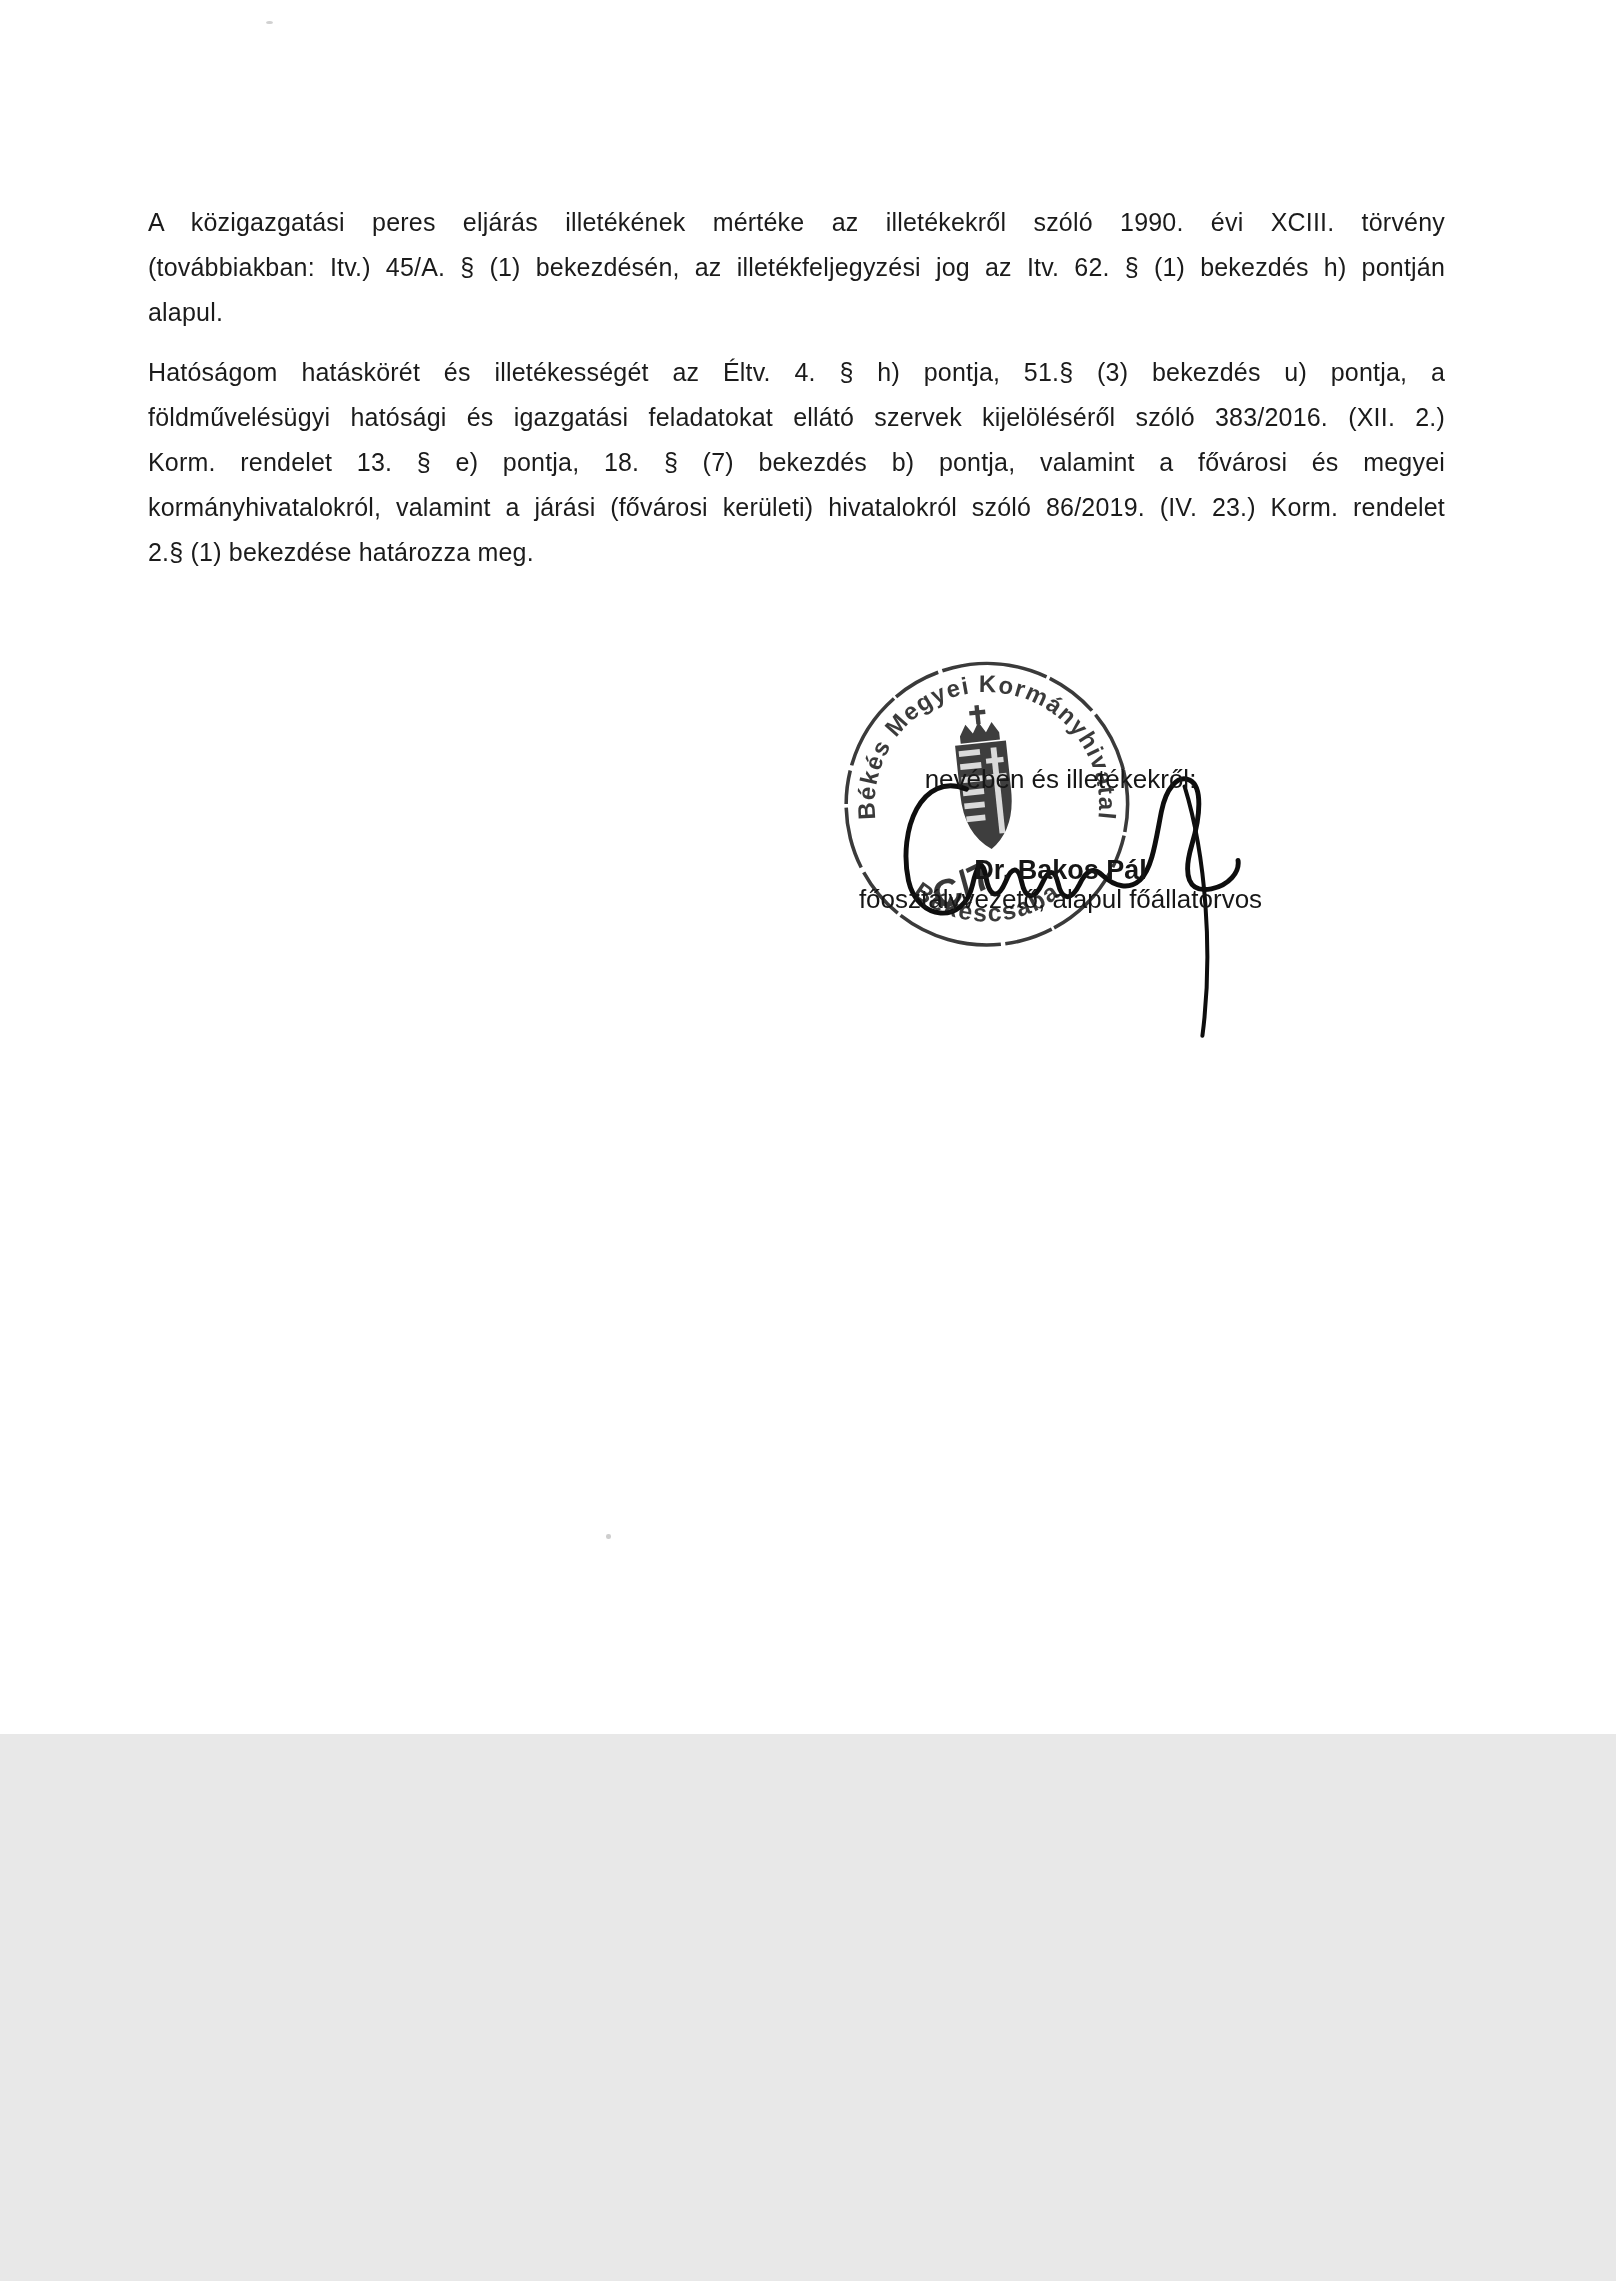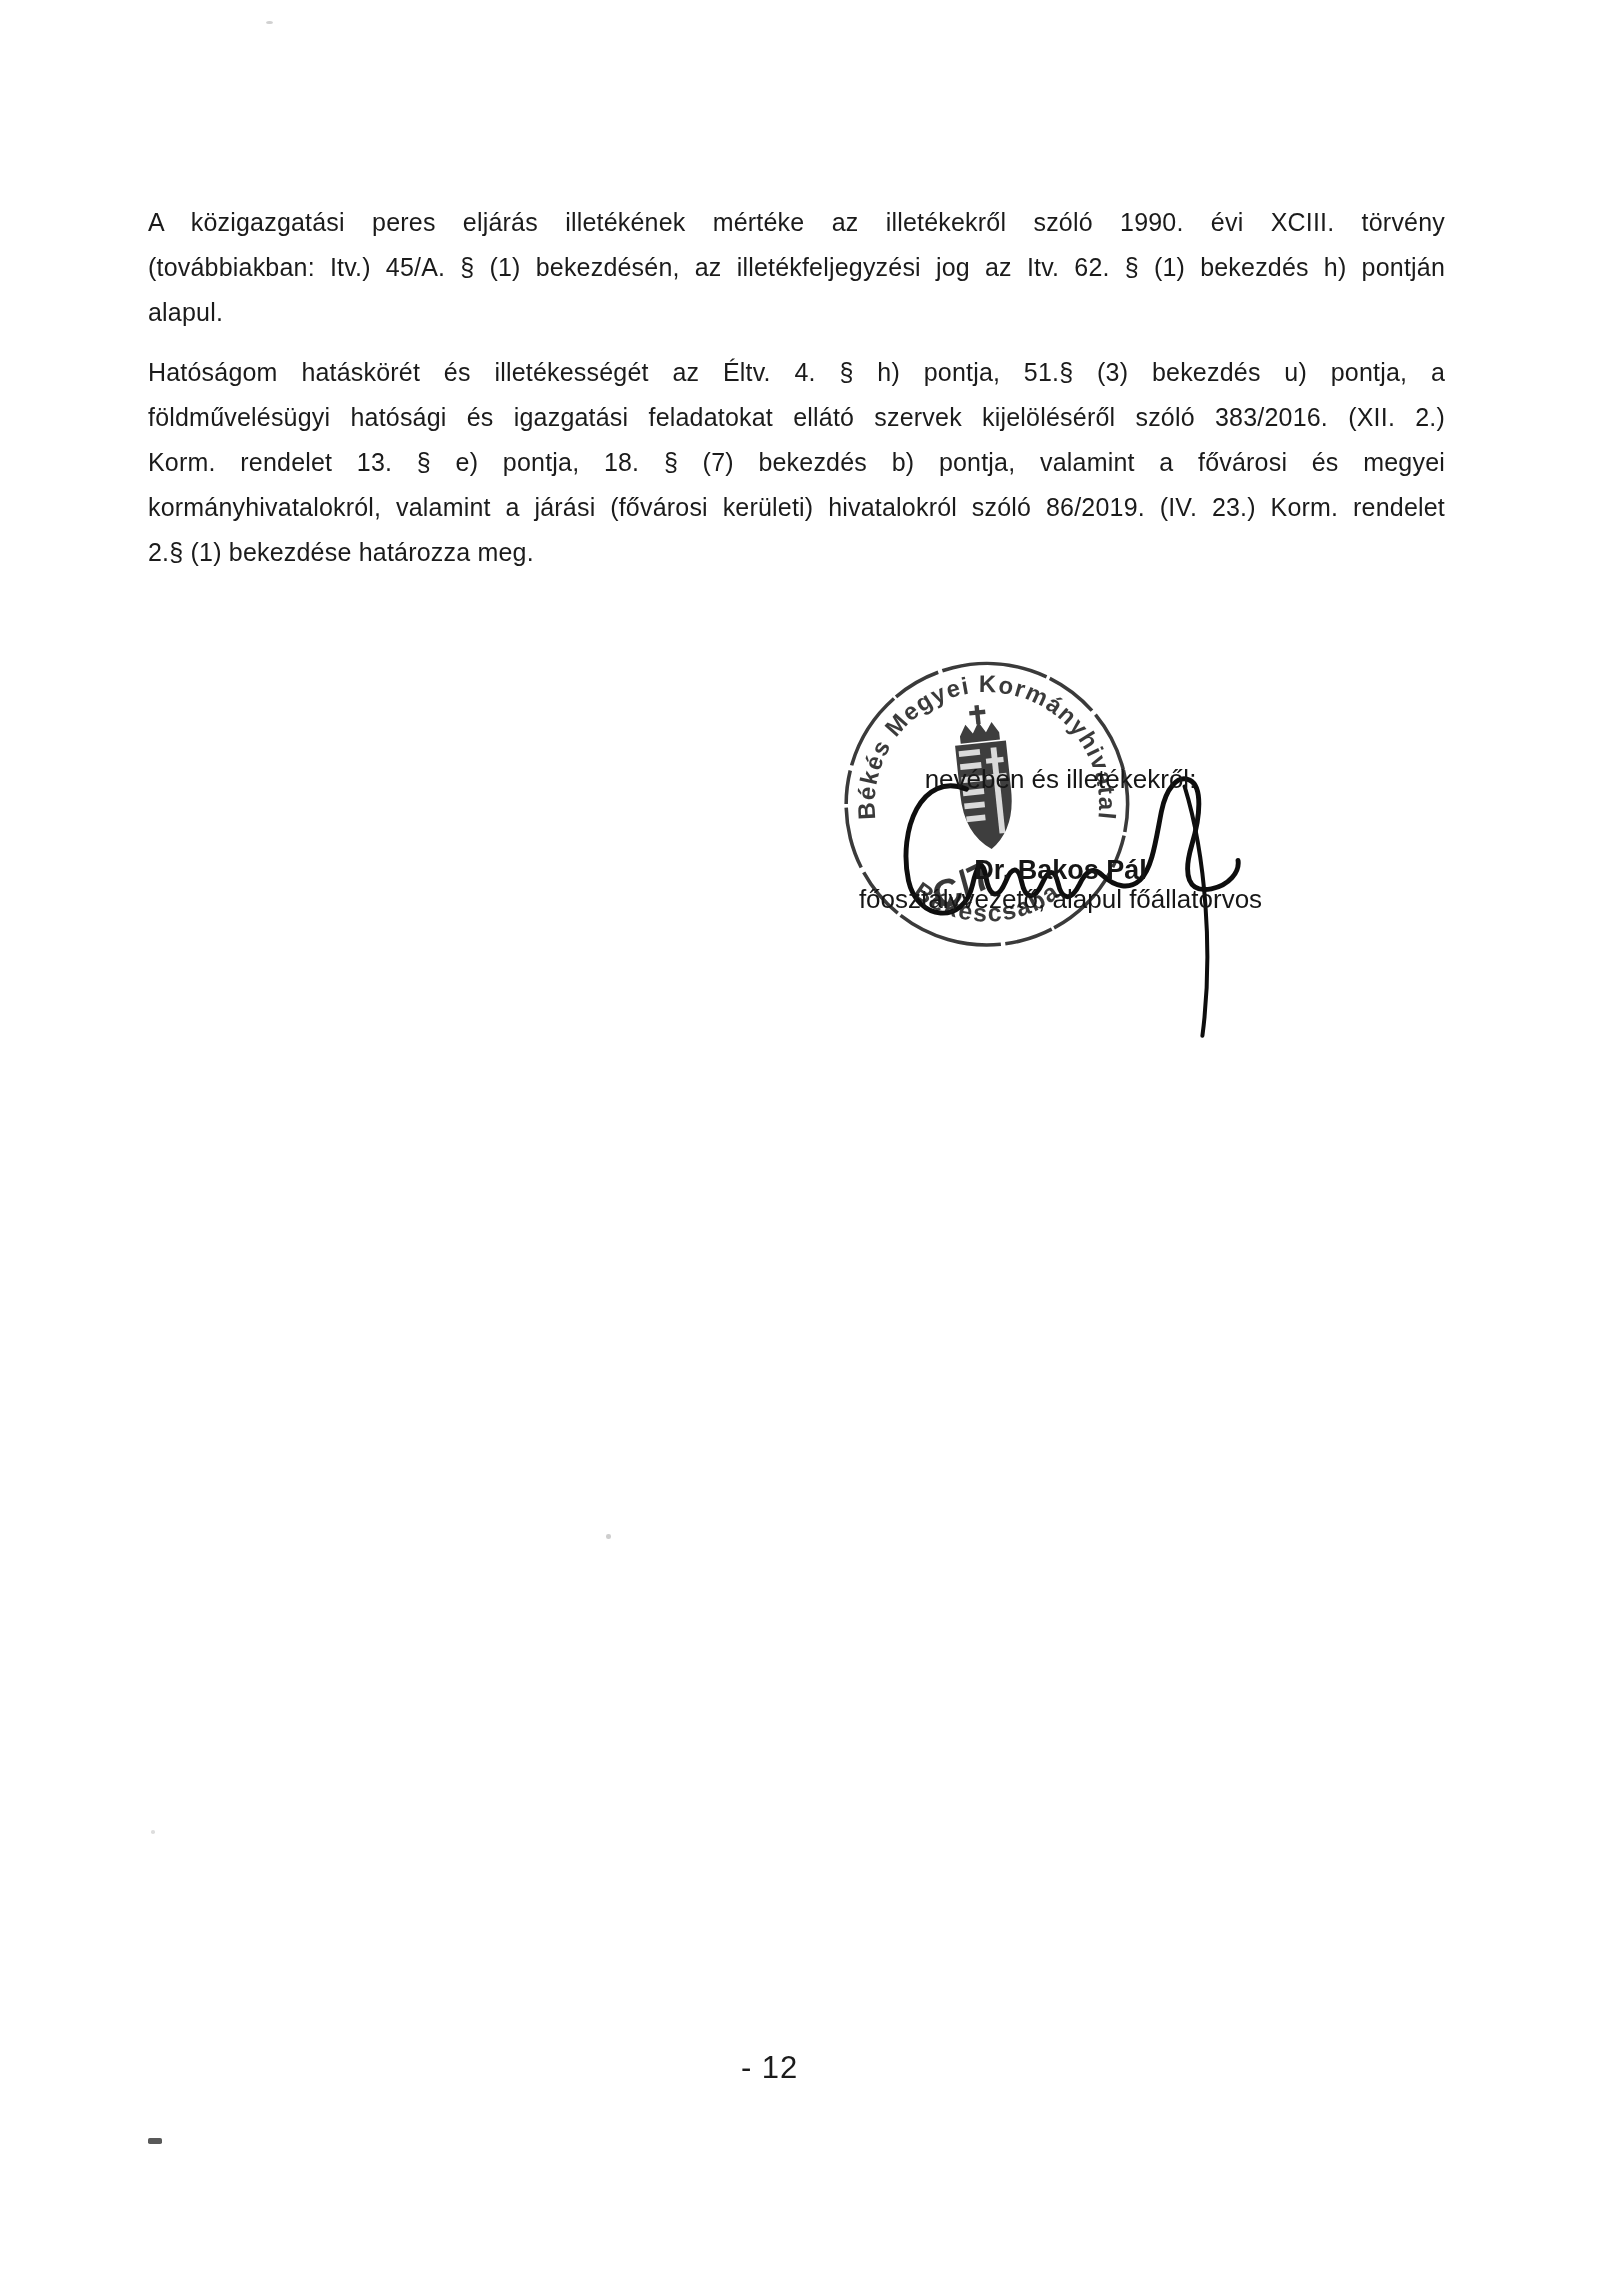--- a/index.html
+++ b/index.html
@@ -1,18 +1,18 @@
 <!DOCTYPE html>
 <html style="font-size:14.3px"><head>
 <meta charset="utf-8">
 <style>
   html,body{margin:0;padding:0;background:#e8e8e8;}
   .page{
     position:relative;
-    width:1616px;height:2281px;
+    width:1616px;height:1734px;
     background:#ffffff;
     font-family:"Liberation Sans", sans-serif;
     color:#1b1b1b;
     overflow:hidden;
   }
   .para{position:absolute;left:148px;width:1297px;font-size:25px;line-height:45px;}
   .para .line{text-align:justify;text-align-last:justify;letter-spacing:0.2px;}
   .para .line.last{text-align:left;text-align-last:left;}
   .p1{top:200px;}
   .p2{top:350px;}

